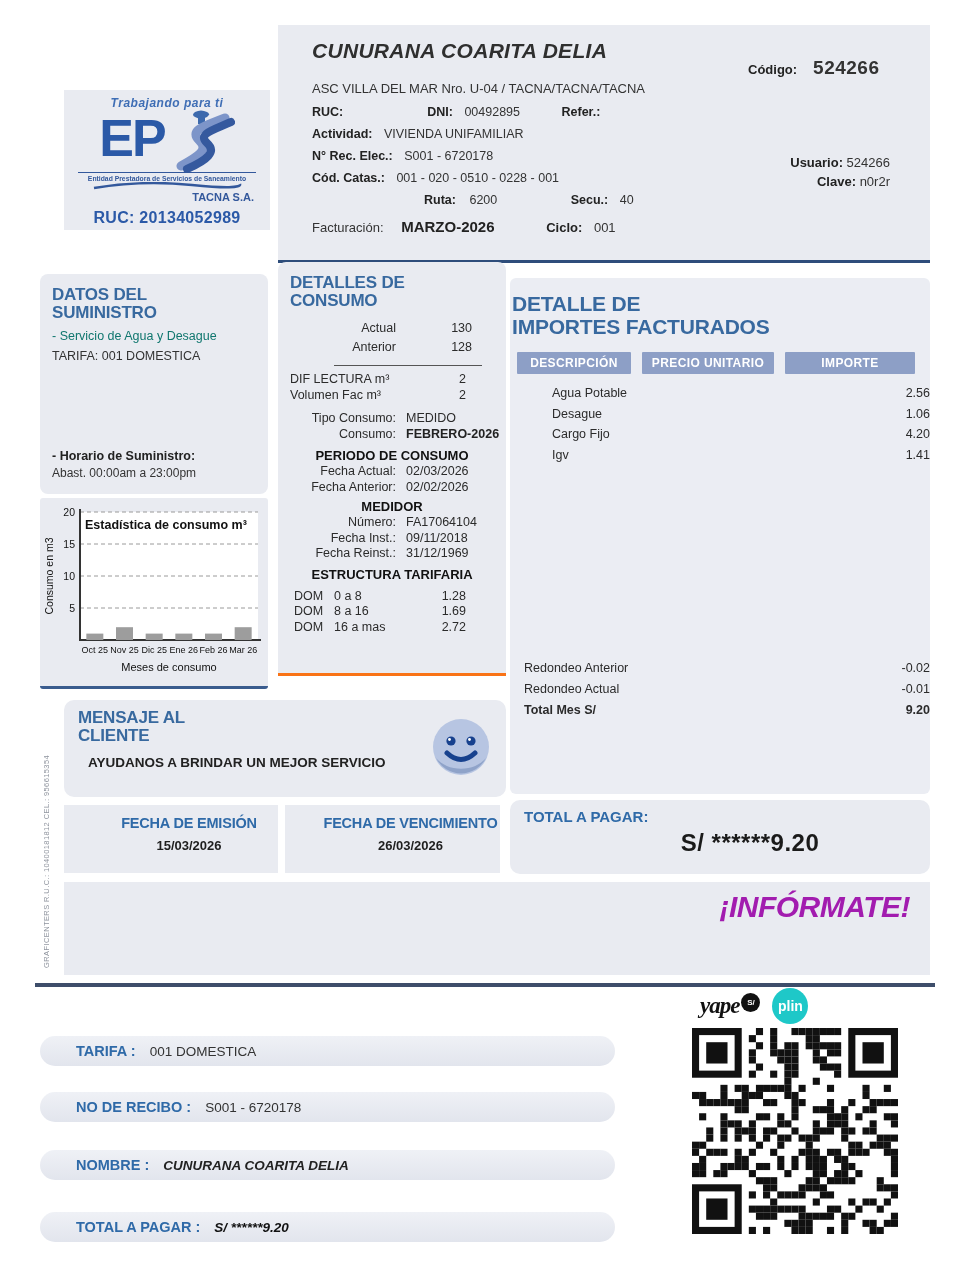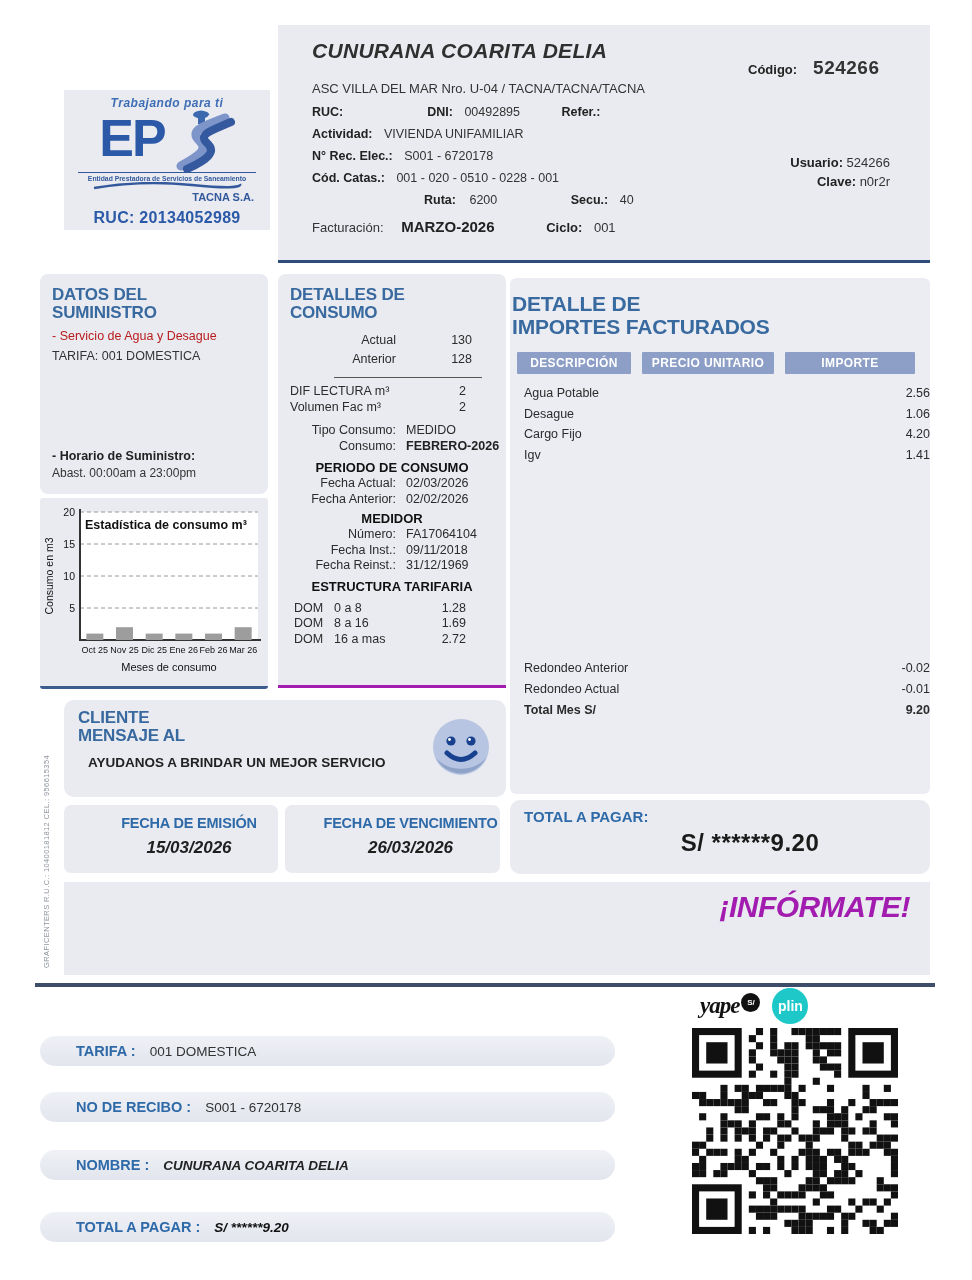--- a/index.html
+++ b/index.html
@@ -29,30 +29,30 @@
   .logo-company { font-size:11px; font-weight:bold; color:#33589c; text-align:right; margin-right:16px; margin-top:1px; }
   .logo-swoosh { display:block; margin:0 auto; }
   .logo-ruc { font-size:16px; font-weight:bold; color:#2b59a7; margin-top:6px; letter-spacing:.3px; }
 
   
   .h2 { color:#38699f; font-weight:bold; font-size:17px; line-height:18px; letter-spacing:-.2px; }
   .h2big { color:#38699f; font-weight:bold; font-size:21px; line-height:23px; letter-spacing:-.2px; }
 
   
   .supply-panel { left:40px; top:274px; width:228px; height:220px; border-radius:8px; padding:12px 12px; }
-  .supply-line { font-size:12.5px; margin-top:7px; color:#b91c1c; }
+  .supply-line { font-size:12.5px; margin-top:7px; color:#0f766e; }
   .supply-tarifa { font-size:12.5px; margin-top:6px; color:#333; }
   .supply-schedule-label { font-size:12.5px; font-weight:bold; margin-top:86px; color:#222; }
   .supply-schedule-value { font-size:12px; margin-top:3px; color:#333; }
 
   
   .chart-panel { left:40px; top:498px; width:228px; height:191px; border-bottom:3px solid #3a5c8e; border-radius:3px; padding:2px 0 0 2px; }
 
   
-  .cons-panel { left:278px; top:274px; width:228px; height:414px; border-bottom:3px solid #a21caf; border-radius:8px 8px 0 0; padding:12px 0 0 0; font-size:12.5px; }
+  .cons-panel { left:278px; top:262px; width:228px; height:414px; border-bottom:3px solid #f97316; border-radius:8px 8px 0 0; padding:12px 0 0 0; font-size:12.5px; }
   .cons-panel .h2 { padding-left:12px; }
   .crow { display:flex; line-height:19px; }
   .crow .cl { flex:0 0 118px; text-align:right; }
   .crow .cv-r { flex:1; text-align:right; padding-right:34px; }
   .crow .cv-l { flex:1; text-align:left; padding-left:10px; }
   .crow-b { display:flex; line-height:15.5px; }
   .crow-b .cl { flex:0 0 150px; text-align:left; padding-left:12px; }
   .crow-b .cv { flex:1; text-align:right; padding-right:40px; }
   .cons-hr { border-top:1.5px solid #555; width:148px; margin:8px 0 6px 56px; }
   .c-center { text-align:center; font-weight:bold; font-size:13px; color:#111; line-height:16px; }
@@ -60,39 +60,39 @@
   .trow .t1 { flex:0 0 56px; padding-left:16px; }
   .trow .t2 { flex:0 0 90px; }
   .trow .t3 { flex:1; text-align:right; padding-right:40px; }
 
   
   .invoice-panel { left:510px; top:278px; width:420px; height:516px; border-radius:6px; background:#ebedf3; padding:14px 0 0 0; }
   .invoice-panel .h2big { padding-left:2px; }
   .chips { display:flex; gap:11px; margin:14px 8px 0 7px; }
   .chip { background:#8d9fc6; color:#fff; font-weight:bold; font-size:12px; text-align:center; line-height:22px; height:22px; letter-spacing:.4px; border-radius:1px; }
   .chip1 { width:114px; } .chip2 { width:132px; } .chip3 { width:130px; }
-  .invoice-rows { margin-top:9px; }
+  .invoice-rows { margin-top:9px;margin-left:28px; }
   .irow { display:flex; line-height:20.5px; font-size:12.5px; }
   .irow .desc { flex:1; padding-left:14px; }
   .irow .amt { flex:0 0 90px; text-align:right; }
   .irow.bold { font-weight:bold; }
   .invoice-bottom { position:absolute; left:0; right:0; top:380px; }
   .invoice-bottom .irow { line-height:21px; }
 
   
   .message-panel { left:64px; top:700px; width:442px; height:97px; border-radius:10px; padding:9px 14px; }
   .message-body { font-size:13.5px; font-weight:bold; color:#222; margin-top:10px; padding-left:10px; }
   .smiley { position:absolute; right:14px; top:16px; }
 
   
-  .date-box { height:68px; border-radius:7px; text-align:center; padding-top:10px;padding-left:36px; }
+  .date-box { height:68px; border-radius:0; text-align:center; padding-top:10px;padding-left:36px; }
   .emission-box { left:64px; top:805px; width:214px; }
   .due-box { left:285px; top:805px; width:215px; }
   .date-label { color:#2f6aa8; font-weight:bold; font-size:14.5px; letter-spacing:-.2px; }
-  .date-value { font-size:17px; font-weight:bold; font-style:italic; color:#1e1e1e; margin-top:7px; }
+  .date-value { font-size:13px; font-weight:bold; color:#1e1e1e; margin-top:7px; }
   .total-box { left:510px; top:800px; width:420px; height:74px; border-radius:10px; padding:8px 14px; }
   .total-label { color:#2f6aa8; font-weight:bold; font-size:15px; }
   .total-value { text-align:center; font-size:24px; font-weight:bold; color:#1a1a1a; margin-top:4px; padding-left:60px; letter-spacing:.5px; }
 
   .informate-band { left:64px; top:882px; width:866px; height:93px; }
   .informate-text { position:absolute; right:20px; top:8px; color:#a21caf; font-weight:bold; font-style:italic; font-size:30px; letter-spacing:-.5px; }
 
   .divider { position:absolute; left:35px; top:983px; width:900px; height:4px; background:#3e4d6a; }
 
   
@@ -343,22 +343,22 @@
           <span class="amt">-0.01</span>
         </div>
         <div class="irow bold">
           <span class="desc">Total Mes S/</span>
           <span class="amt">9.20</span>
         </div>
       </div>
   </div>
 
   <div class="panel message-panel">
+    <div class="h2">MENSAJE AL</div>
     <div class="h2">CLIENTE</div>
-    <div class="h2">MENSAJE AL</div>
     <div class="message-body">AYUDANOS A BRINDAR UN MEJOR SERVICIO</div>
     <svg class="smiley" width="62" height="62" viewBox="0 0 62 62">
       <circle cx="31" cy="31" r="28" fill="#b7c5e2"></circle>
       <path d="M 6 42 A 28 28 0 0 0 56 42 A 30 24 0 0 1 6 42 Z" fill="#8fa3c9"></path>
       <circle cx="21" cy="25" r="4.6" fill="#17418e"></circle>
       <circle cx="41" cy="25" r="4.6" fill="#17418e"></circle>
       <circle cx="19.5" cy="23.5" r="1.4" fill="#fff"></circle>
       <circle cx="39.5" cy="23.5" r="1.4" fill="#fff"></circle>
       <path d="M 17 37 Q 31 50 45 37" stroke="#17418e" stroke-width="5" fill="none" stroke-linecap="round"></path>
     </svg>

